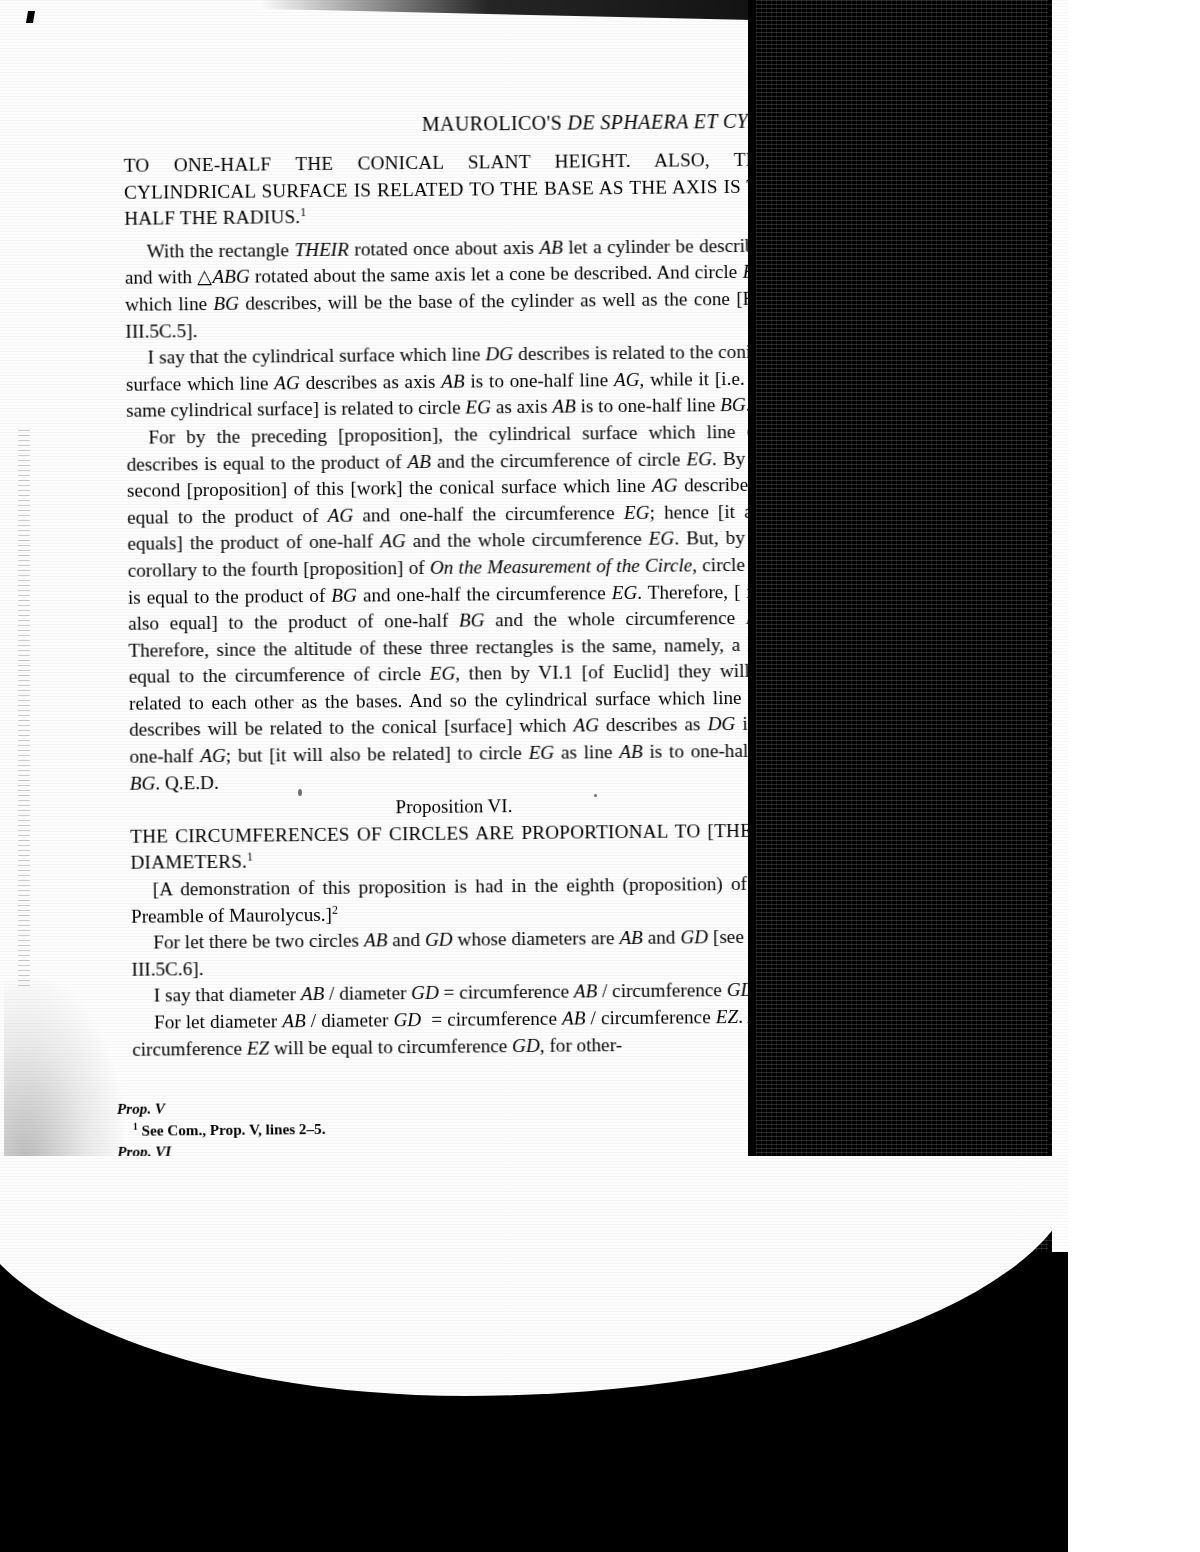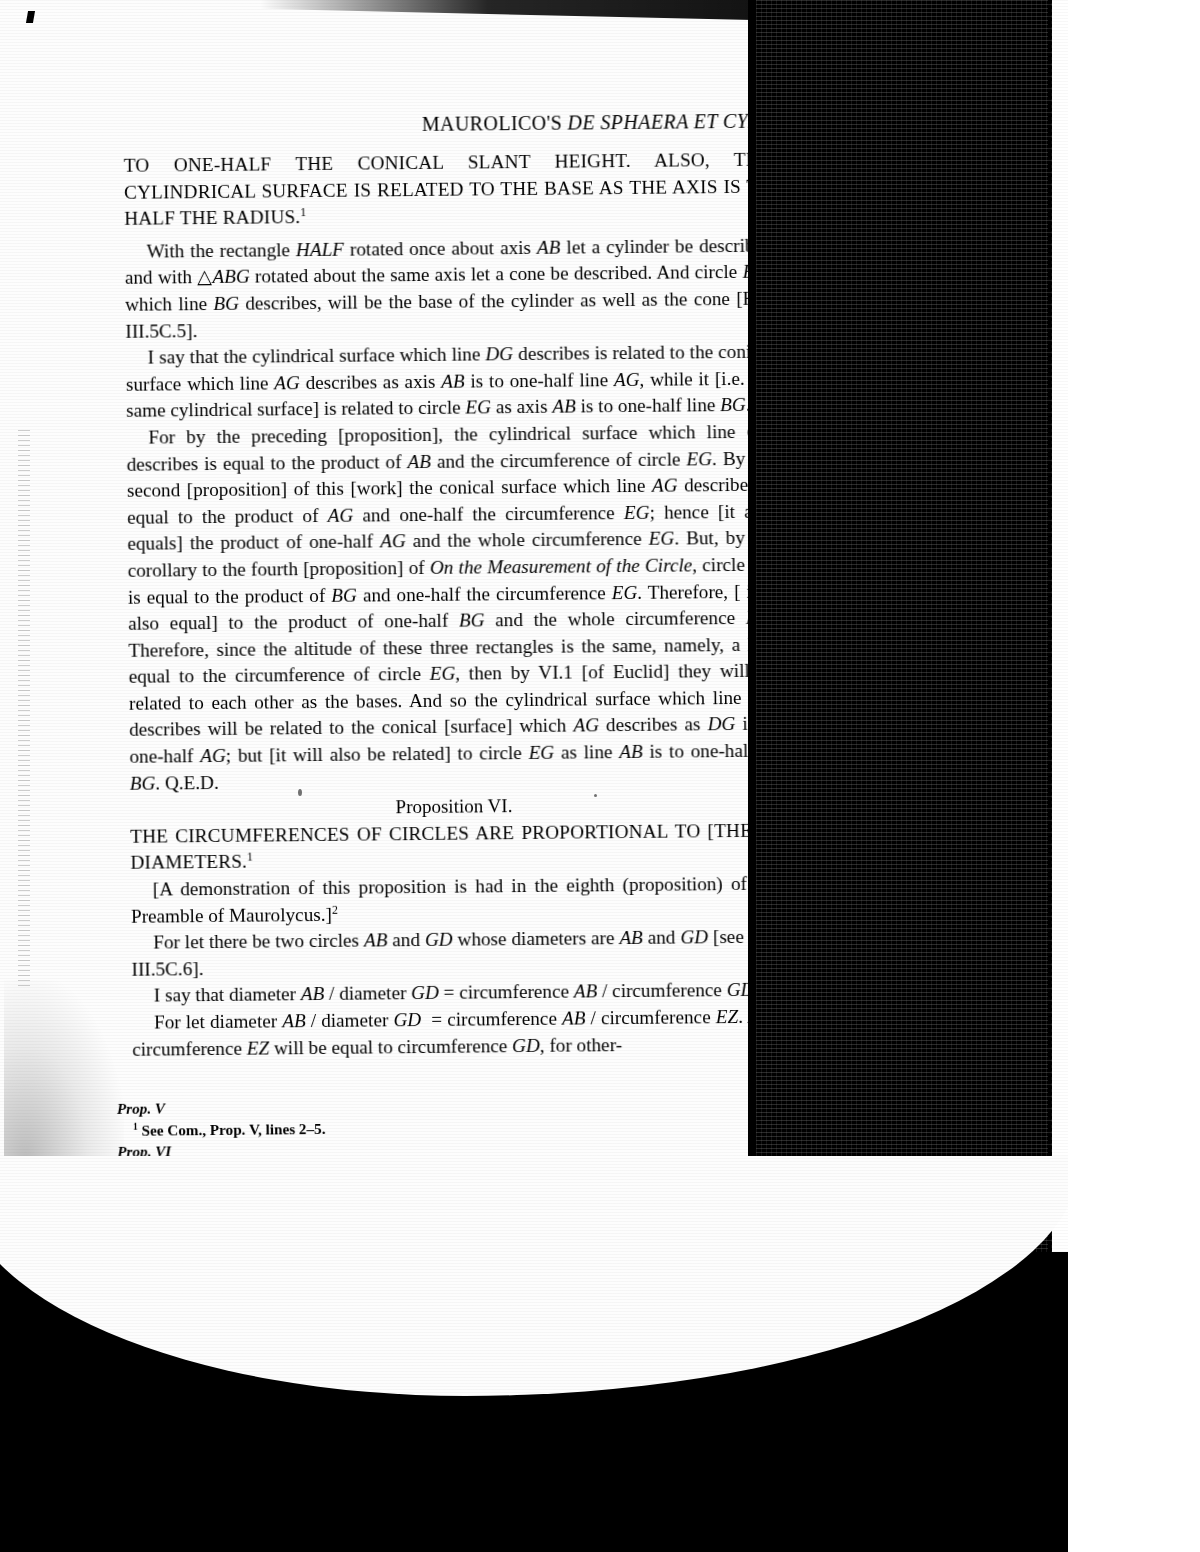--- a/index.html
+++ b/index.html
@@ -172,21 +172,21 @@
     <div class="running-head">
       <span>MAUROLICO'S</span>
       <span class="ital">DE SPHAERA ET CYLINDRO</span>
       <span class="folio">959</span>
     </div>
 
     <div class="col">
 
       <p class="statement prop-head-caps" style="margin-top:0;"><span>TO ONE-HALF THE CONICAL SLANT HEIGHT. ALSO, THE CYLINDRICAL SURFACE IS RELATED TO THE BASE AS THE AXIS IS TO HALF THE RADIUS.</span><sup>1</sup></p>
 
-      <p class="indent" style="margin-top:6px;">With the rectangle <i>HALF</i> rotated once about axis <i>AB</i> let a cylinder be described and with △<i>ABG</i> rotated about the same axis let a cone be described. And circle <i>EG</i>, which line <i>BG</i> describes, will be the base of the cylinder as well as the cone [Fig. III.5C.5].</p>
+      <p class="indent" style="margin-top:6px;">With the rectangle <i>THEIR</i> rotated once about axis <i>AB</i> let a cylinder be described and with △<i>ABG</i> rotated about the same axis let a cone be described. And circle <i>EG</i>, which line <i>BG</i> describes, will be the base of the cylinder as well as the cone [Fig. III.5C.5].</p>
 
       <p class="indent">I say that the cylindrical surface which line <i>DG</i> describes is related to the conical surface which line <i>AG</i> describes as axis <i>AB</i> is to one-half line <i>AG</i>, while it [i.e. the same cylindrical surface] is related to circle <i>EG</i> as axis <i>AB</i> is to one-half line <i>BG</i>.</p>
 
       <p class="indent">For by the preceding [proposition], the cylindrical surface which line <i>GD</i> describes is equal to the product of <i>AB</i> and the circumference of circle <i>EG</i>. By the second [proposition] of this [work] the conical surface which line <i>AG</i> describes is equal to the product of <i>AG</i> and one-half the circumference <i>EG</i>; hence [it also equals] the product of one-half <i>AG</i> and the whole circumference <i>EG</i>. But, by the corollary to the fourth [proposition] of <i>On the Measurement of the Circle</i>, circle <i>EG</i> is equal to the product of <i>BG</i> and one-half the circumference <i>EG</i>. Therefore, [ it is also equal] to the product of one-half <i>BG</i> and the whole circumference <i>EG</i>. Therefore, since the altitude of these three rectangles is the same, namely, a line equal to the circumference of circle <i>EG</i>, then by VI.1 [of Euclid] they will be related to each other as the bases. And so the cylindrical surface which line <i>DG</i> describes will be related to the conical [surface] which <i>AG</i> describes as <i>DG</i> is to one-half <i>AG</i>; but [it will also be related] to circle <i>EG</i> as line <i>AB</i> is to one-half of <i>BG</i>. Q.E.D.</p>
 
       <p class="prop-title">Proposition VI.</p>
 
       <p class="statement prop-head-caps"><span>THE CIRCUMFERENCES OF CIRCLES ARE PROPORTIONAL TO [THEIR] DIAMETERS.</span><sup>1</sup></p>
 
       <p class="indent"><span>[A demonstration of this proposition is had in the eighth (proposition) of the Preamble of Maurolycus.]</span><sup>2</sup></p>

